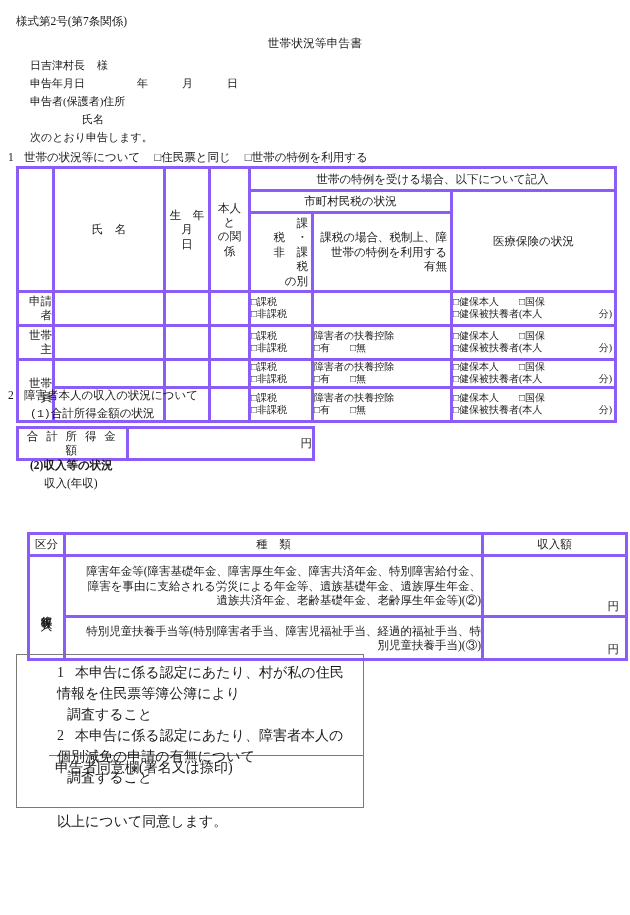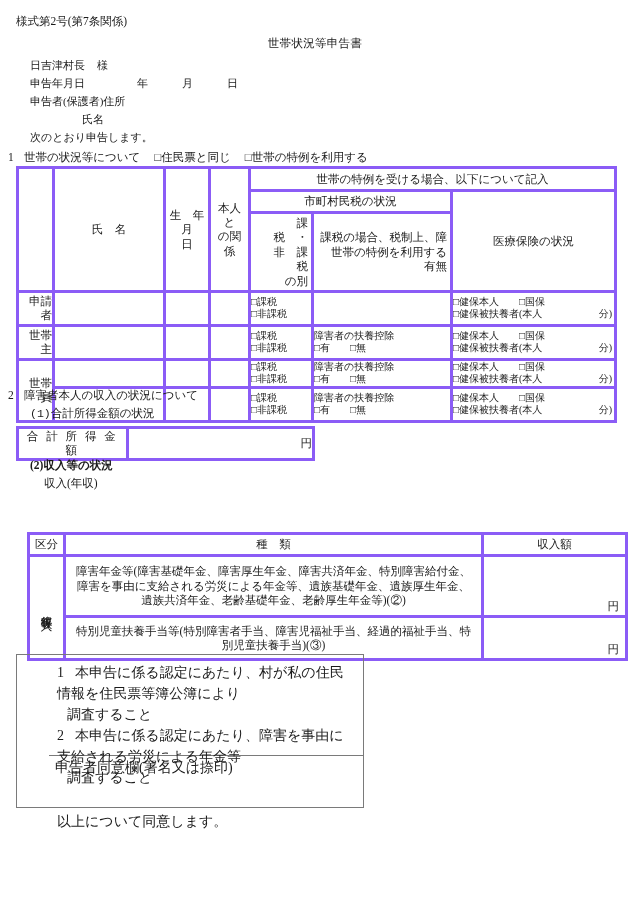--- a/index.html
+++ b/index.html
@@ -156,21 +156,21 @@
   .vert-label span {
     writing-mode: vertical-rl;
     text-orientation: upright;
     display: inline-block;
     line-height: 1.05;
     letter-spacing: 1px;
   }
   .kind-text {
     padding: 3px 5px 3px 6px;
     line-height: 1.42;
-    text-align: center;
+    text-align: right;
   }
   .amt-cell {
     position: relative;
   }
   .amt-yen {
     position: absolute;
     right: 6px;
     bottom: 2px;
   }
 
@@ -424,21 +424,21 @@
   </table>
 
 
   <div id="consent-box">
     <div id="consent-terms">
       <div class="term">
         <span class="tnum">1</span><span>本申告に係る認定にあたり、村が私の住民情報を住民票等簿公簿により</span>
         <span class="tcont">調査すること</span>
       </div>
       <div class="term">
-        <span class="tnum">2</span><span>本申告に係る認定にあたり、障害を事由に支給される労災による年金等</span>
+        <span class="tnum">2</span><span>本申告に係る認定にあたり、障害者本人の個別減免の申請の有無について</span>
         <span class="tcont">調査すること</span>
       </div>
       <div class="agree-line">以上について同意します。</div>
     </div>
     <div id="consent-sign">
       <div>申告者同意欄(署名又は捺印)</div>
       <div></div>
     </div>
   </div>
 

